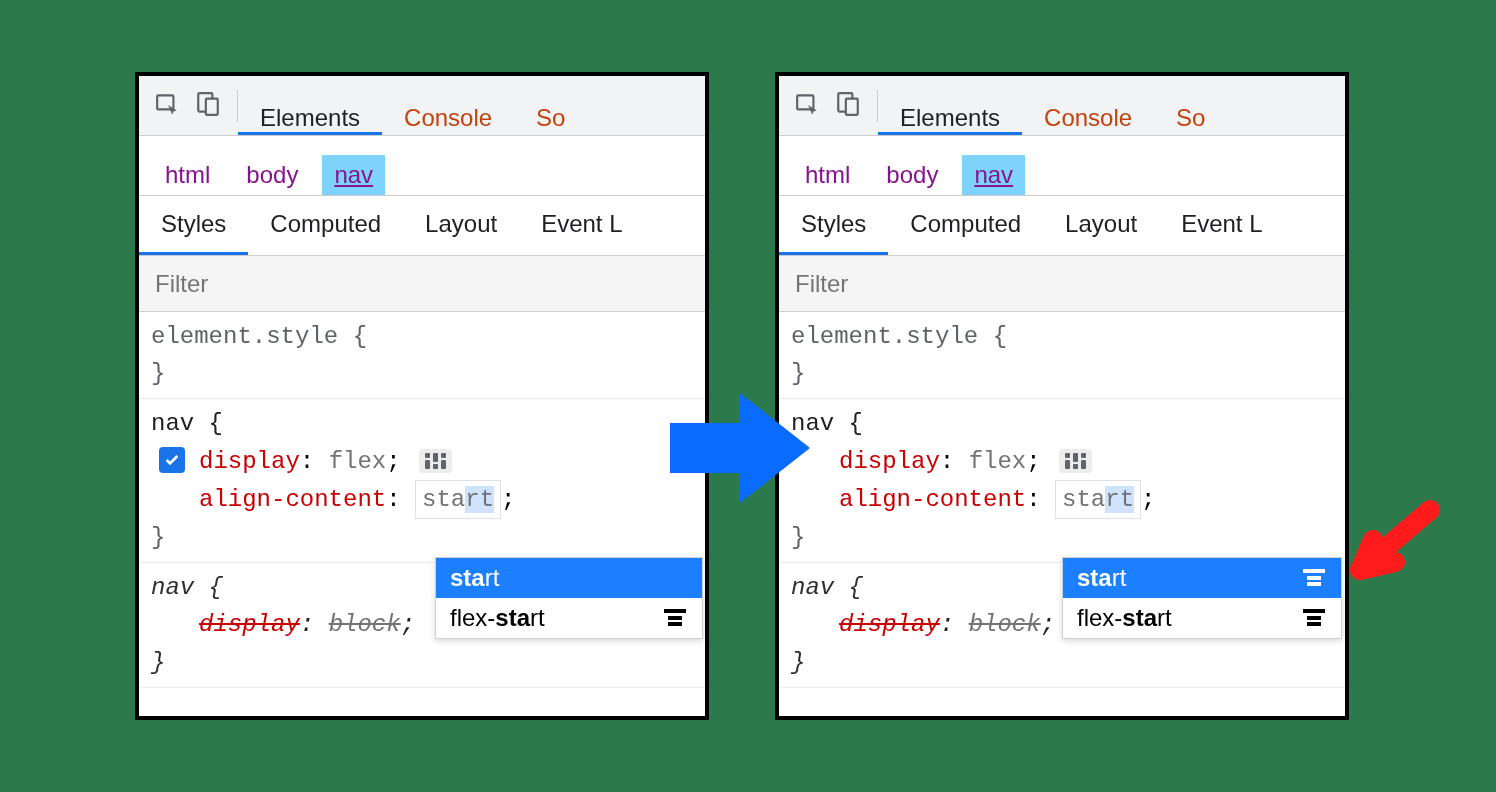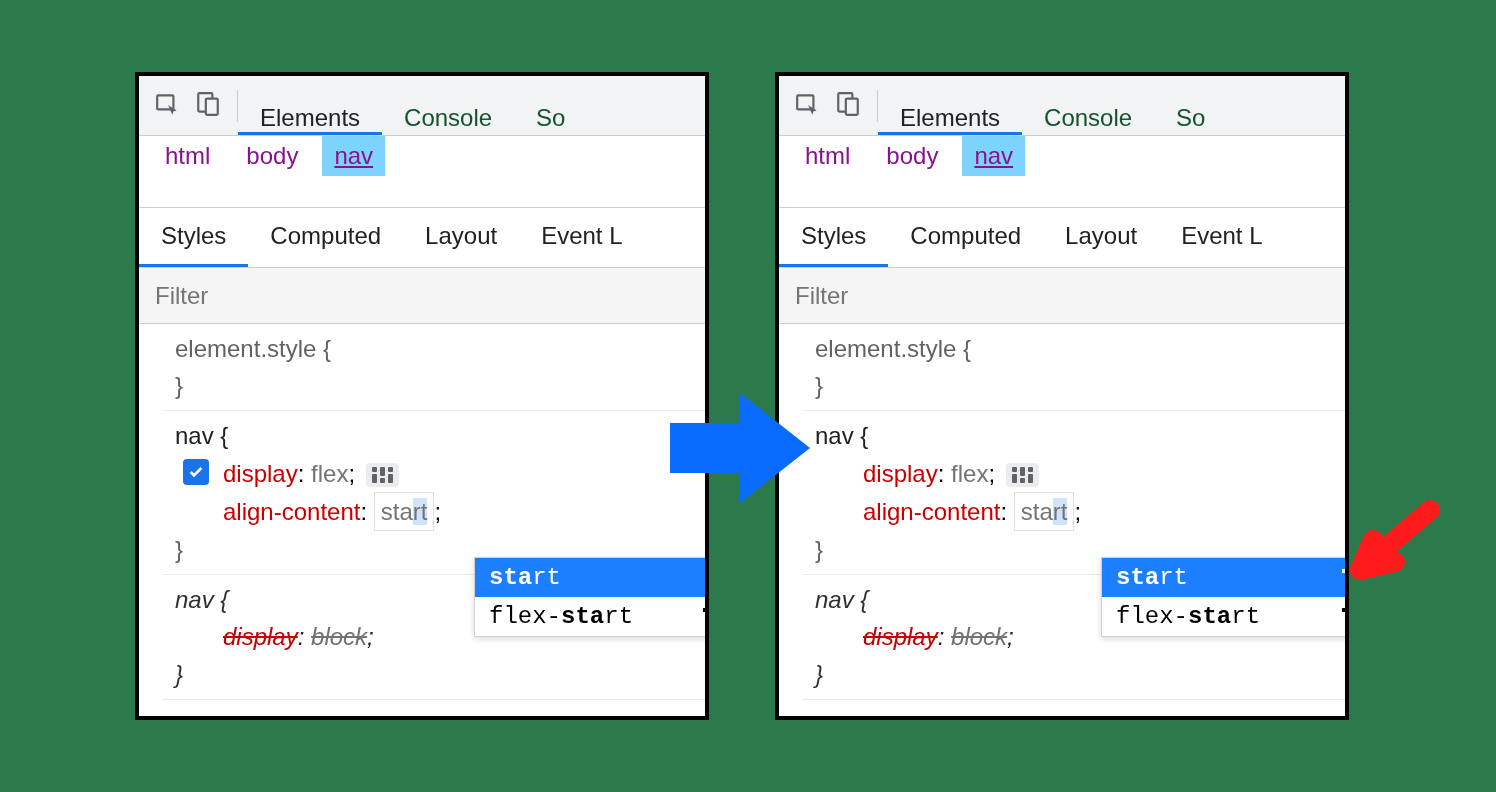--- a/index.html
+++ b/index.html
@@ -41,34 +41,34 @@
   .tool-icon { color: #5f6368; }
   .tabs {
     display: flex;
     align-items: flex-end;
   }
   .tab {
     padding: 0 22px;
     display: flex;
     align-items: center;
     font-size: 24px;
-    color: #14532d;
+    color: #c2410c;
     border-bottom: 3px solid transparent;
     cursor: pointer;
   }
   .tab.active {
     color: #202124;
     border-bottom-color: #1a73e8;
   }
 
   .breadcrumb {
-    height: 72px;
+    height: 60px;
     border-bottom: 1px solid #cacdd1;
     display: flex;
-    align-items: flex-start;
+    align-items: flex-end;
     padding: 0 14px;
     gap: 12px;
   }
   .crumb {
     font-size: 24px;
     color: #881391;
     padding: 6px 12px;
     cursor: pointer;
   }
   .crumb.sel {
@@ -104,24 +104,23 @@
   .filter input {
     border: none;
     background: transparent;
     font-size: 24px;
     color: #404040;
     width: 100%;
     outline: none;
   }
 
   .rules {
-    font-family: Liberation Sans, sans-serif;
+    font-family: Liberation Mono, monospace;
     font-size: 24px;
     line-height: 1.55;
-    padding-left: 24px;
   }
   .rule-block {
     border-bottom: 1px solid #e8eaed;
     padding: 6px 12px;
   }
   .sel-gray { color: #5f6368; }
   .sel-dark { color: #202124; }
   .sel-italic { font-style: italic; color:#303030; }
 
   .prop-line { padding-left: 48px; position: relative; }
@@ -162,23 +161,22 @@
   }
   .gridicon .col { display:inline-flex; flex-direction:column; gap:2px;}
   .gridicon .d { width:5px; height:5px; background:#5f6368; border-radius:1px;}
   .gridicon .d.s { height:9px; }
 
   .dropdown {
     position: absolute;
     background: #fff;
     border: 1px solid #d0d0d0;
     box-shadow: 0 2px 6px rgba(0,0,0,0.15);
-    font-family: Liberation Mono, monospace;
-    font-size: 24px;
-    margin-left: 39px;
+    font-family: Liberation Sans, sans-serif;
+    font-size: 24px;
   }
   .dd-item {
     padding: 6px 14px;
     display: flex;
     align-items: center;
     justify-content: space-between;
     gap: 20px;
     cursor: pointer;
   }
   .dd-item.sel { background: #1c7fff; color: #fff; }

